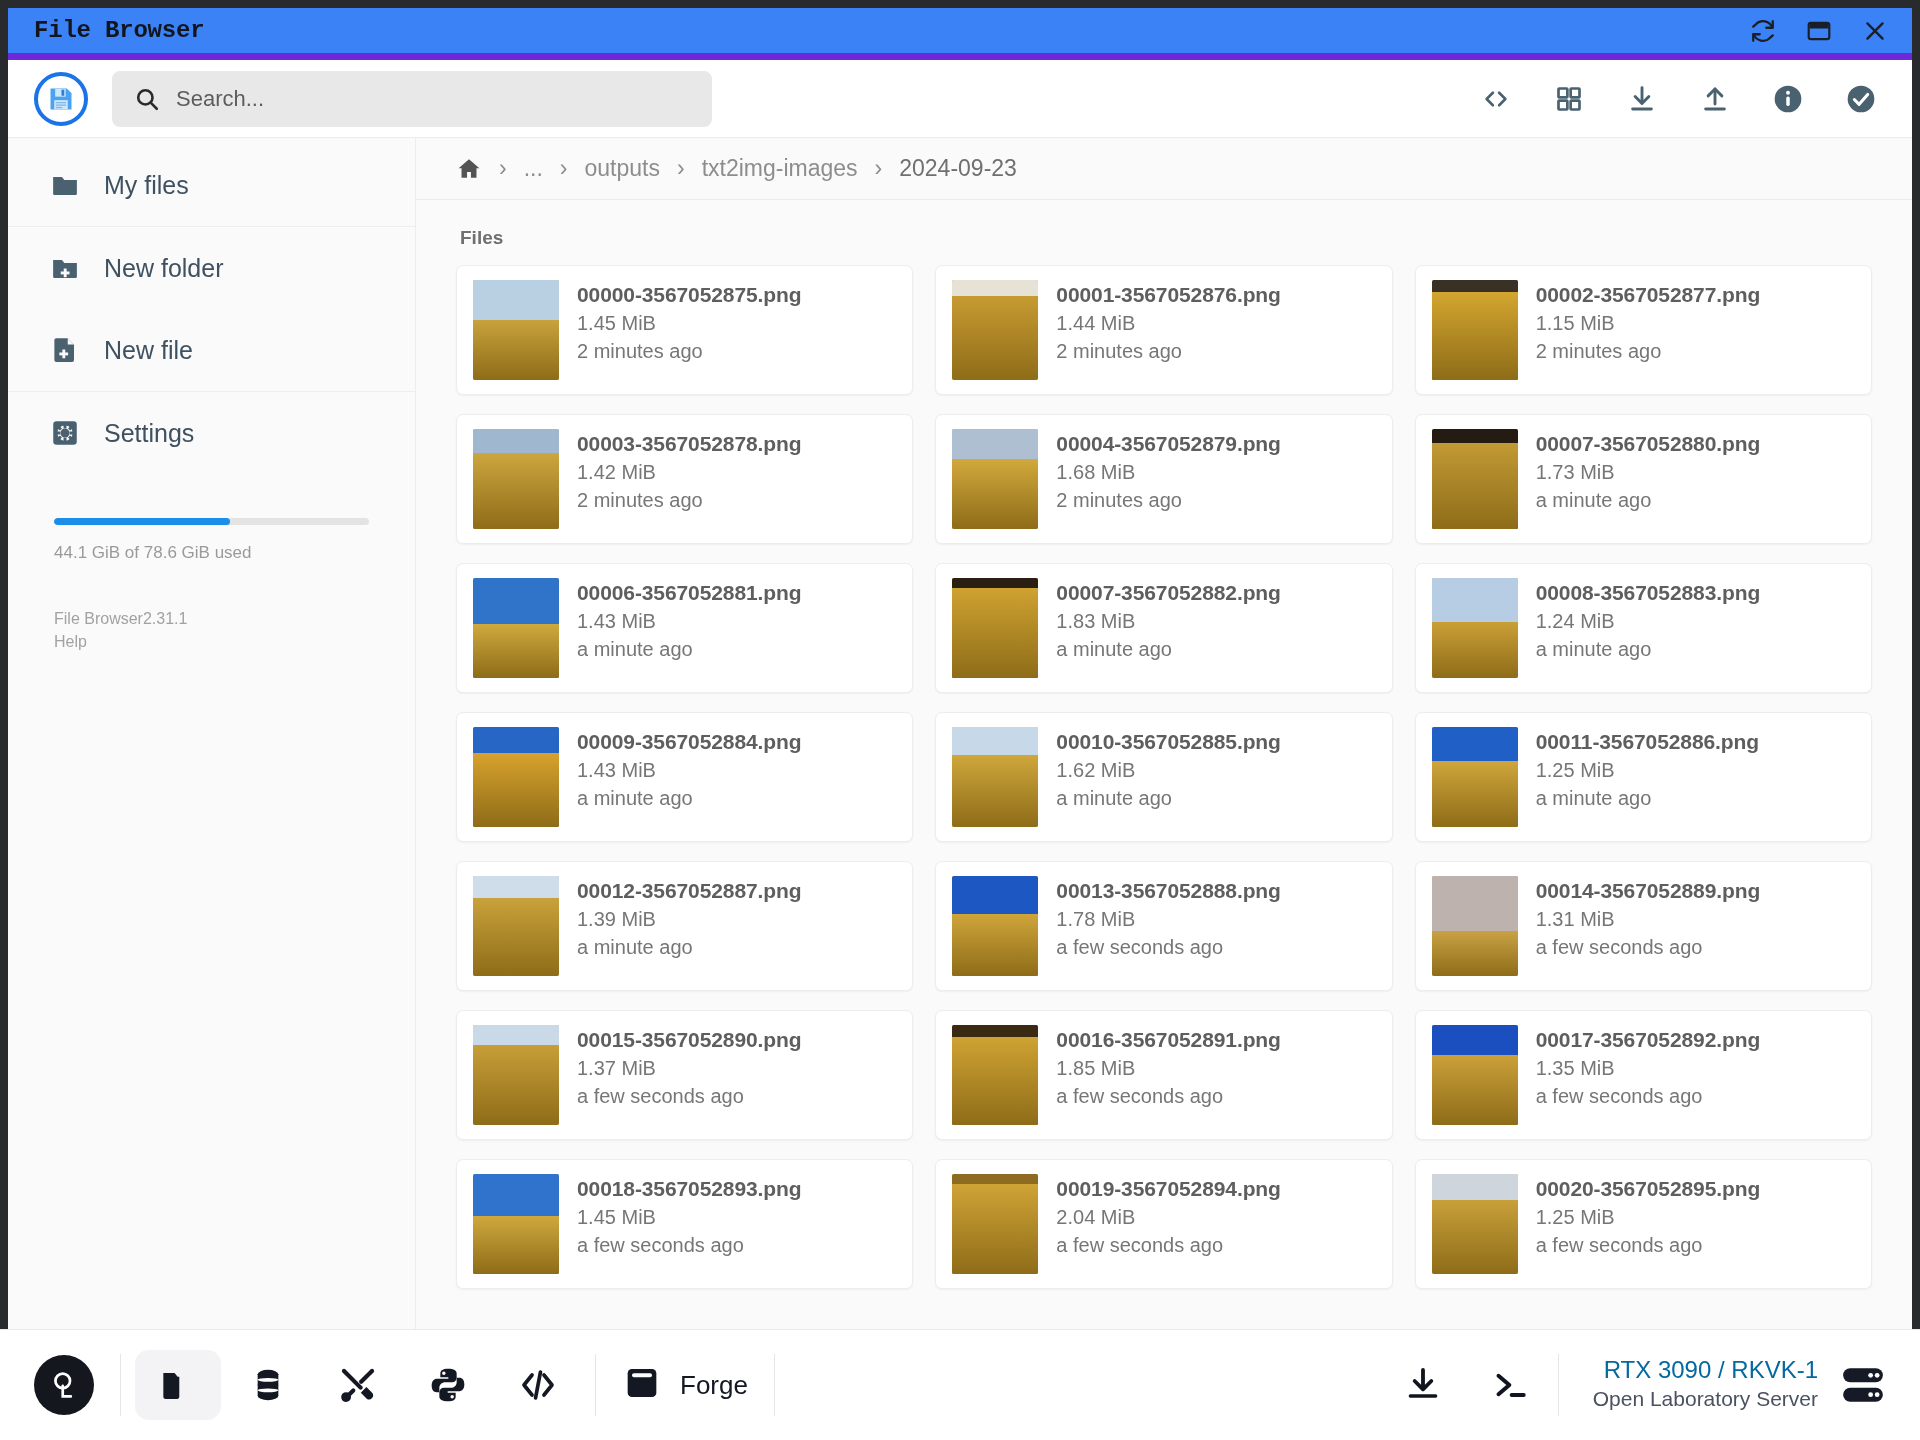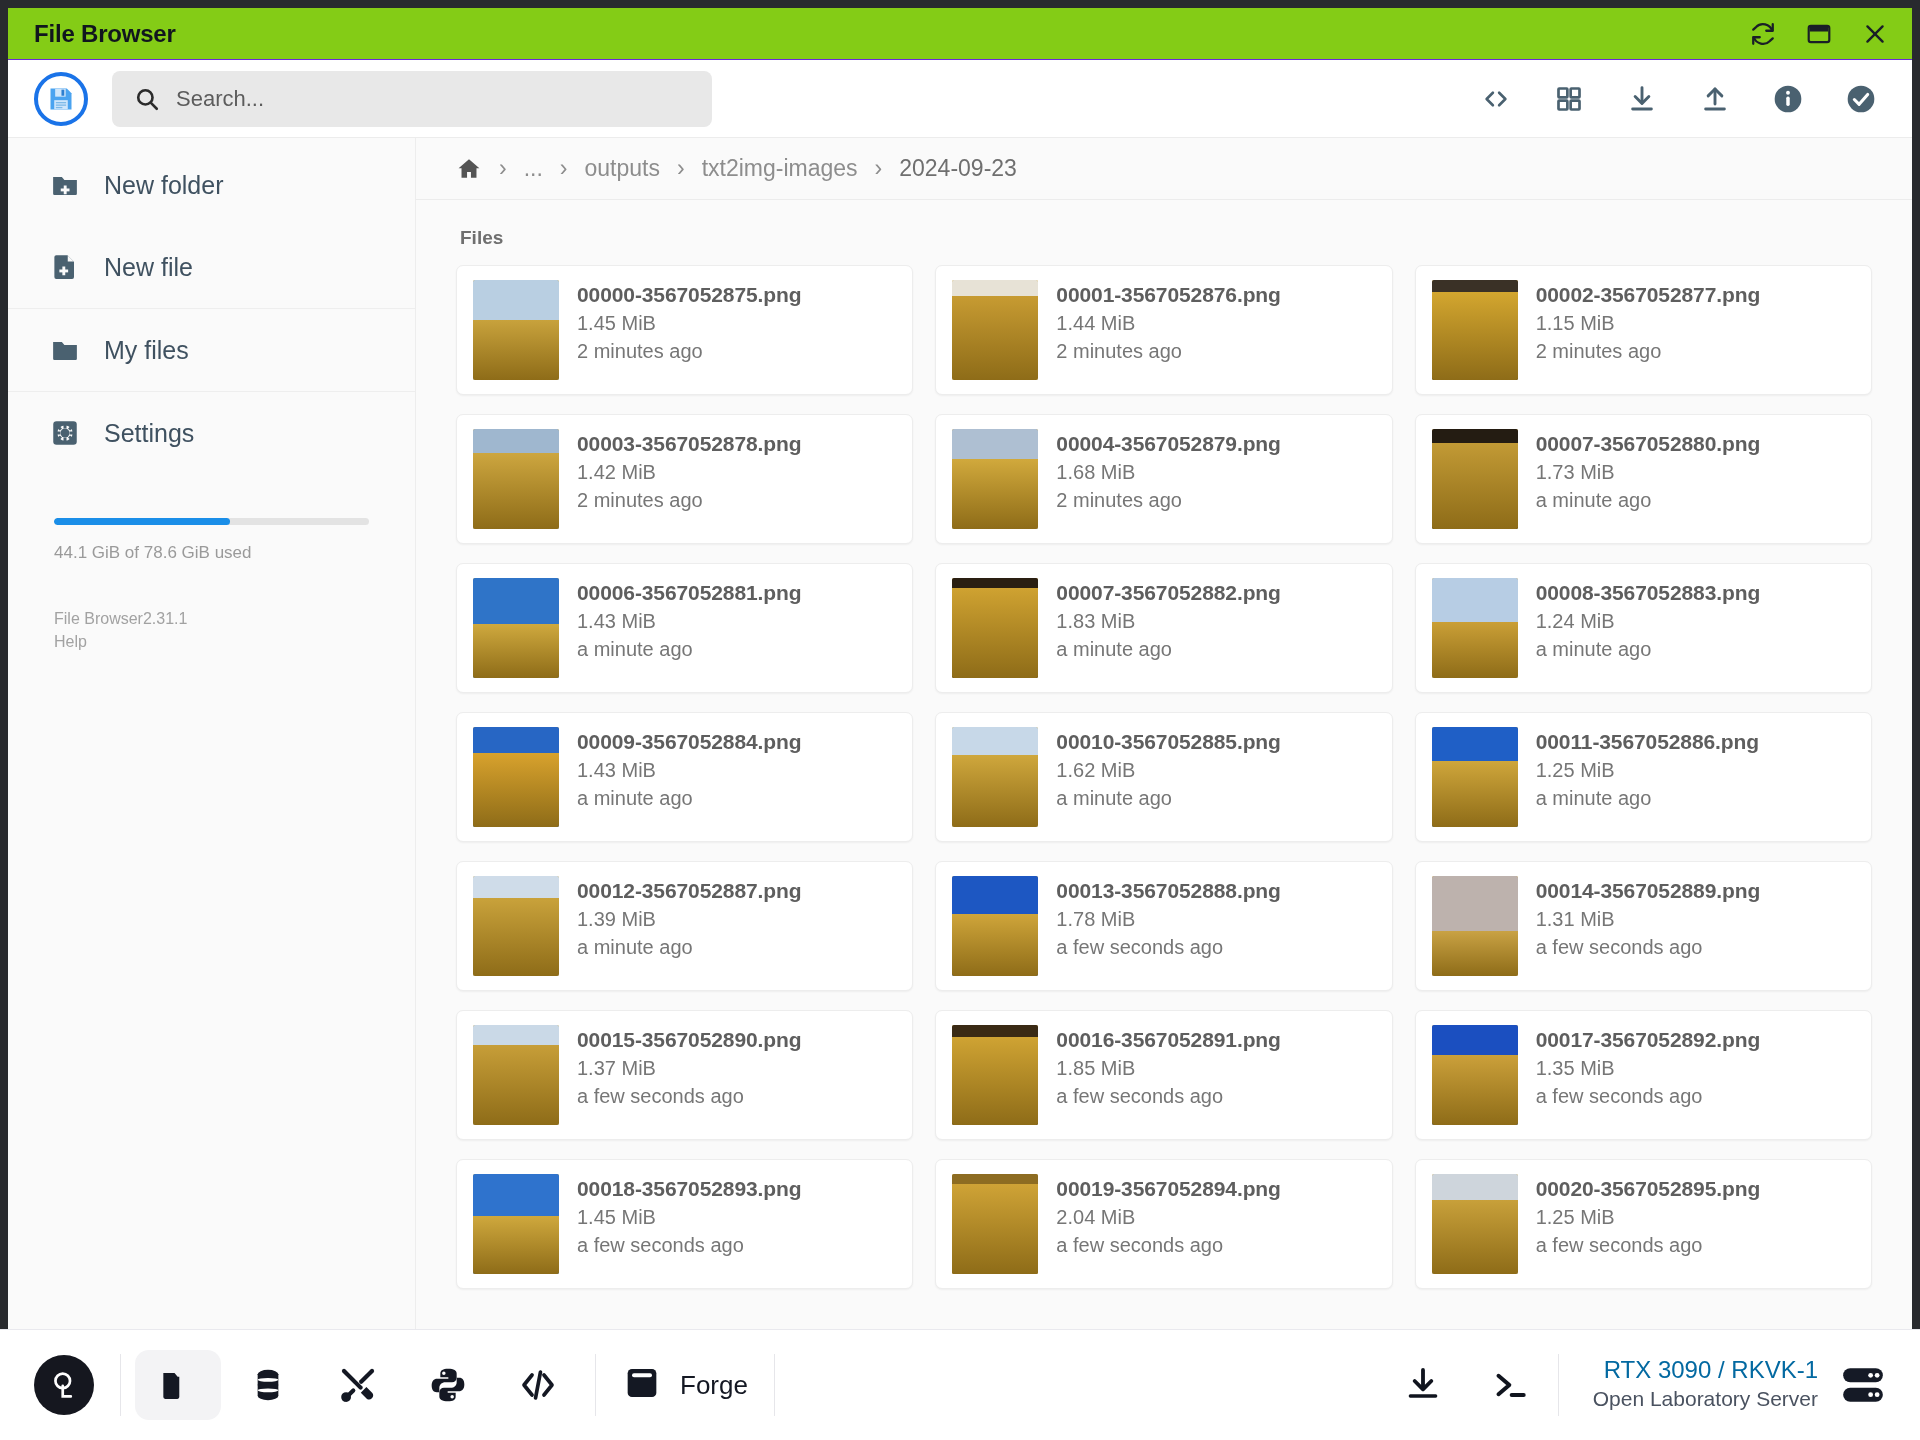--- a/index.html
+++ b/index.html
@@ -23,22 +23,23 @@
     background: #ffffff;
     display: flex; flex-direction: column;
     overflow: hidden;
   }
 
   
   .titlebar {
     height: 52px; flex: 0 0 52px;
     display: flex; align-items: center;
     padding: 0 22px 0 26px;
-    border-bottom: 1px solid #6d28d9;
-    background: #84cc16;
+    border-bottom: 7px solid #6d28d9;
+    background: #3b82f6;
+    font-family: Liberation Mono, monospace;
   }
   .title-text {
     font-size: 24px; font-weight: 700; color: #11161e;
     letter-spacing: -0.2px;
   }
   .title-spacer { flex: 1 1 auto; }
   .win-btns { display: flex; align-items: center; gap: 26px; }
   .win-btn {
     width: 30px; height: 30px; display:flex; align-items:center; justify-content:center;
     color: #1a1f27; cursor: pointer;
@@ -302,20 +303,31 @@
               <circle cx="12" cy="12" r="10"></circle>
               <polyline points="7 12.4 10.6 16 17 8.6" fill="none" stroke="#ffffff" stroke-width="2.3" stroke-linecap="round" stroke-linejoin="round"></polyline>
             </svg>
           </div>
         </div>
       </div>
 
       <div class="body-split">
 
         <div class="sidebar">
+
+          <div class="nav-group">
+            <div class="nav-item">
+              <span class="nav-ico">
+                <svg width="30" height="30" viewBox="0 0 24 24" fill="currentColor">
+                  <path d="M2.5 5.5h7l2 2.4h10v11.1a1 1 0 0 1-1 1H3.5a1 1 0 0 1-1-1z"></path>
+                </svg>
+              </span>
+              <span class="nav-label">My files</span>
+            </div>
+          </div>
 
           <div class="nav-group">
             <div class="nav-item">
               <span class="nav-ico">
                 <svg width="30" height="30" viewBox="0 0 24 24" fill="currentColor">
                   <path d="M2.5 5.5h7l2 2.4h10v11.1a1 1 0 0 1-1 1H3.5a1 1 0 0 1-1-1z"></path>
                   <rect x="11" y="12.4" width="2.3" height="7" fill="#fafafa"></rect>
                   <rect x="8.6" y="14.8" width="7" height="2.3" fill="#fafafa"></rect>
                 </svg>
               </span>
@@ -327,31 +339,20 @@
                   <path d="M5 2.5h9l5.2 5.2V20a1.5 1.5 0 0 1-1.5 1.5H5A1.5 1.5 0 0 1 3.5 20V4A1.5 1.5 0 0 1 5 2.5z"></path>
                   <polygon points="14.2,2.8 19,7.6 14.2,7.6" fill="#fafafa"></polygon>
                   <rect x="9.9" y="11.6" width="2.3" height="7" fill="#fafafa"></rect>
                   <rect x="7.5" y="14" width="7" height="2.3" fill="#fafafa"></rect>
                 </svg>
               </span>
               <span class="nav-label">New file</span>
             </div>
           </div>
 
-          <div class="nav-group">
-            <div class="nav-item">
-              <span class="nav-ico">
-                <svg width="30" height="30" viewBox="0 0 24 24" fill="currentColor">
-                  <path d="M2.5 5.5h7l2 2.4h10v11.1a1 1 0 0 1-1 1H3.5a1 1 0 0 1-1-1z"></path>
-                </svg>
-              </span>
-              <span class="nav-label">My files</span>
-            </div>
-          </div>
-
           <div class="nav-group" style="border-bottom:none">
             <div class="nav-item">
               <span class="nav-ico">
                 <svg width="30" height="30" viewBox="0 0 24 24" fill="currentColor">
                   <rect x="2.6" y="2.6" width="18.8" height="18.8" rx="2.6"></rect>
                   <circle cx="12" cy="12" r="6.1" fill="#fafafa"></circle>
                   <g fill="currentColor">
                     <circle cx="12" cy="12" r="3.6"></circle>
                     <rect x="10.8" y="4.9" width="2.4" height="3.4"></rect>
                     <rect x="10.8" y="15.7" width="2.4" height="3.4"></rect>

